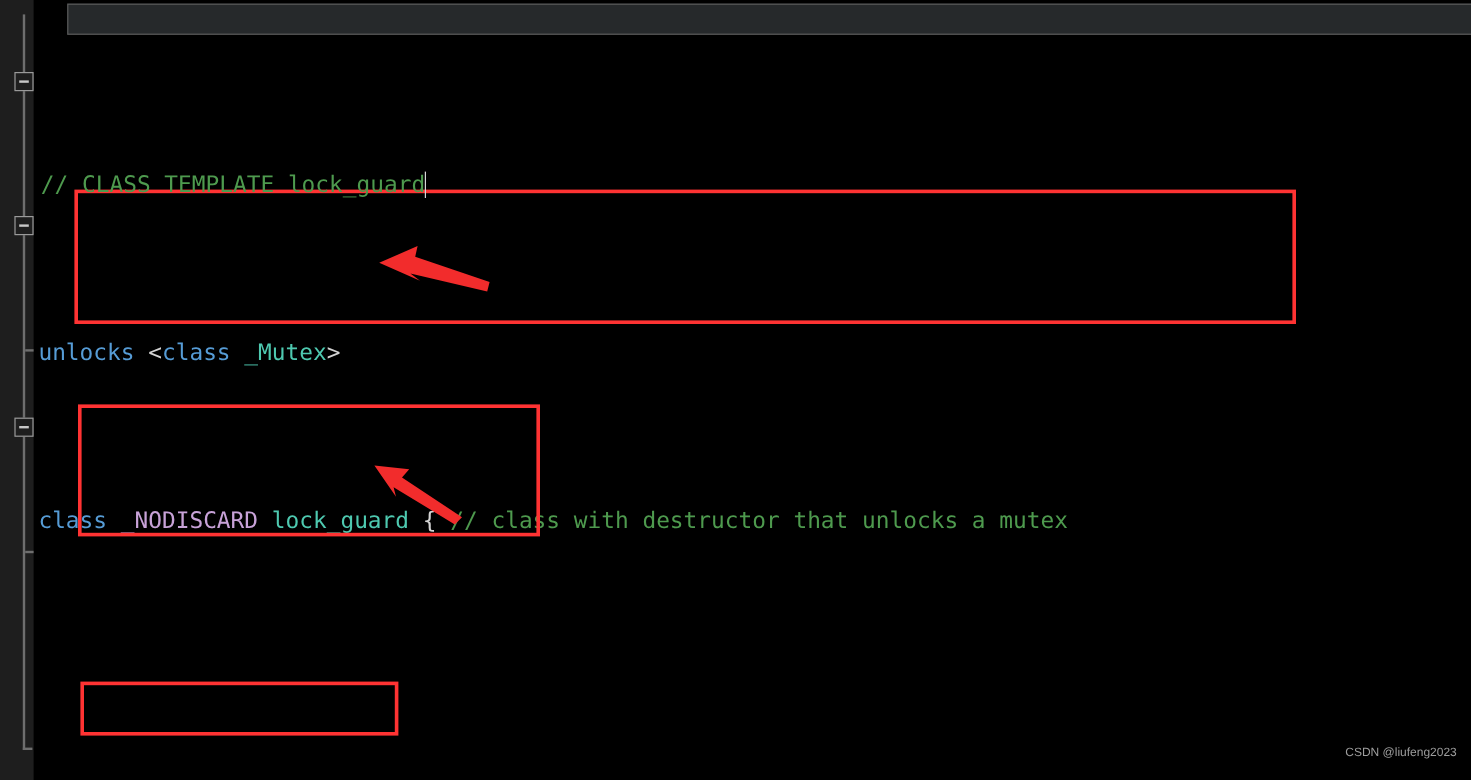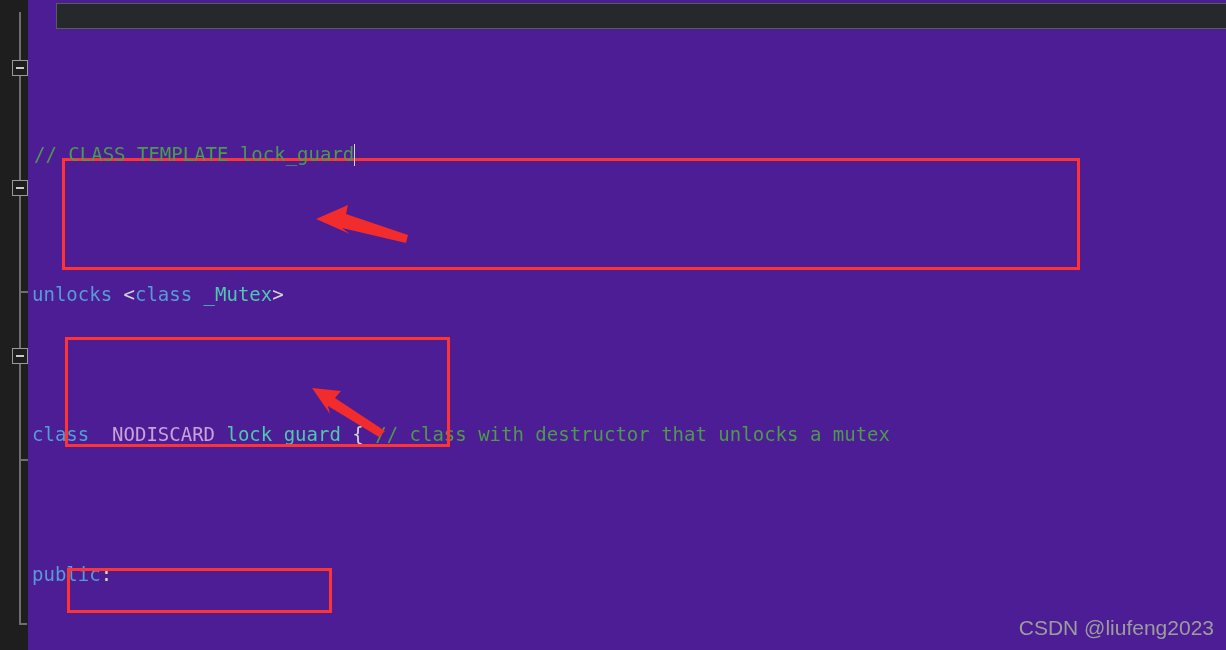--- a/index.html
+++ b/index.html
@@ -10,21 +10,21 @@
   body {
     width: 1226px; height: 650px;
     overflow: hidden;
     font-family: "DejaVu Sans Mono", "Liberation Mono", monospace;
   }
 
   #editor {
     position: relative;
     width: 1226px;
     height: 650px;
-    background: #4c1d95;
+    background: #000000;
     color: #d4d4d4;
     font-size: 19px;
     line-height: 28px;
   }
 
   
   .gutter {
     position: absolute;
     left: 0; top: 0;
     width: 28px; height: 650px;
@@ -112,21 +112,21 @@
   .arrow-layer {
     position: absolute;
     left: 0; top: 0;
     width: 1226px; height: 650px;
     pointer-events: none;
   }
   .watermark {
     position: absolute;
     right: 12px; bottom: 8px;
     color: #9d9d9d;
-    font-size: 21px;
+    font-size: 10px;
     font-family: "Liberation Sans", sans-serif;
   }
 </style>
 </head>
 <body>
 
 <div id="editor">
 
   <div class="gutter">
     <div class="fold-rail"></div>
@@ -144,21 +144,20 @@
     <div class="curline"></div>
     <div class="line" style="position:relative;z-index:2;padding-left:6px;"><span class="cmt">// CLASS TEMPLATE lock_guard</span><span class="caret"></span></div>
 
     
     <div class="line"><span class="kw">unlocks</span><span class="pln"> &lt;</span><span class="kw">class</span><span class="typ"> _Mutex</span><span class="pln">&gt;</span></div>
 
     
     <div class="line"><span class="kw">class</span><span class="mac"> _NODISCARD </span><span class="typ">lock_guard</span><span class="pln"> { </span><span class="cmt">// class with destructor that unlocks a mutex</span></div>
 
     
-    <div class="line"><span class="kw">public</span><span class="fn">:</span></div>
 
     
     
 
     
     
 
     
     
 

